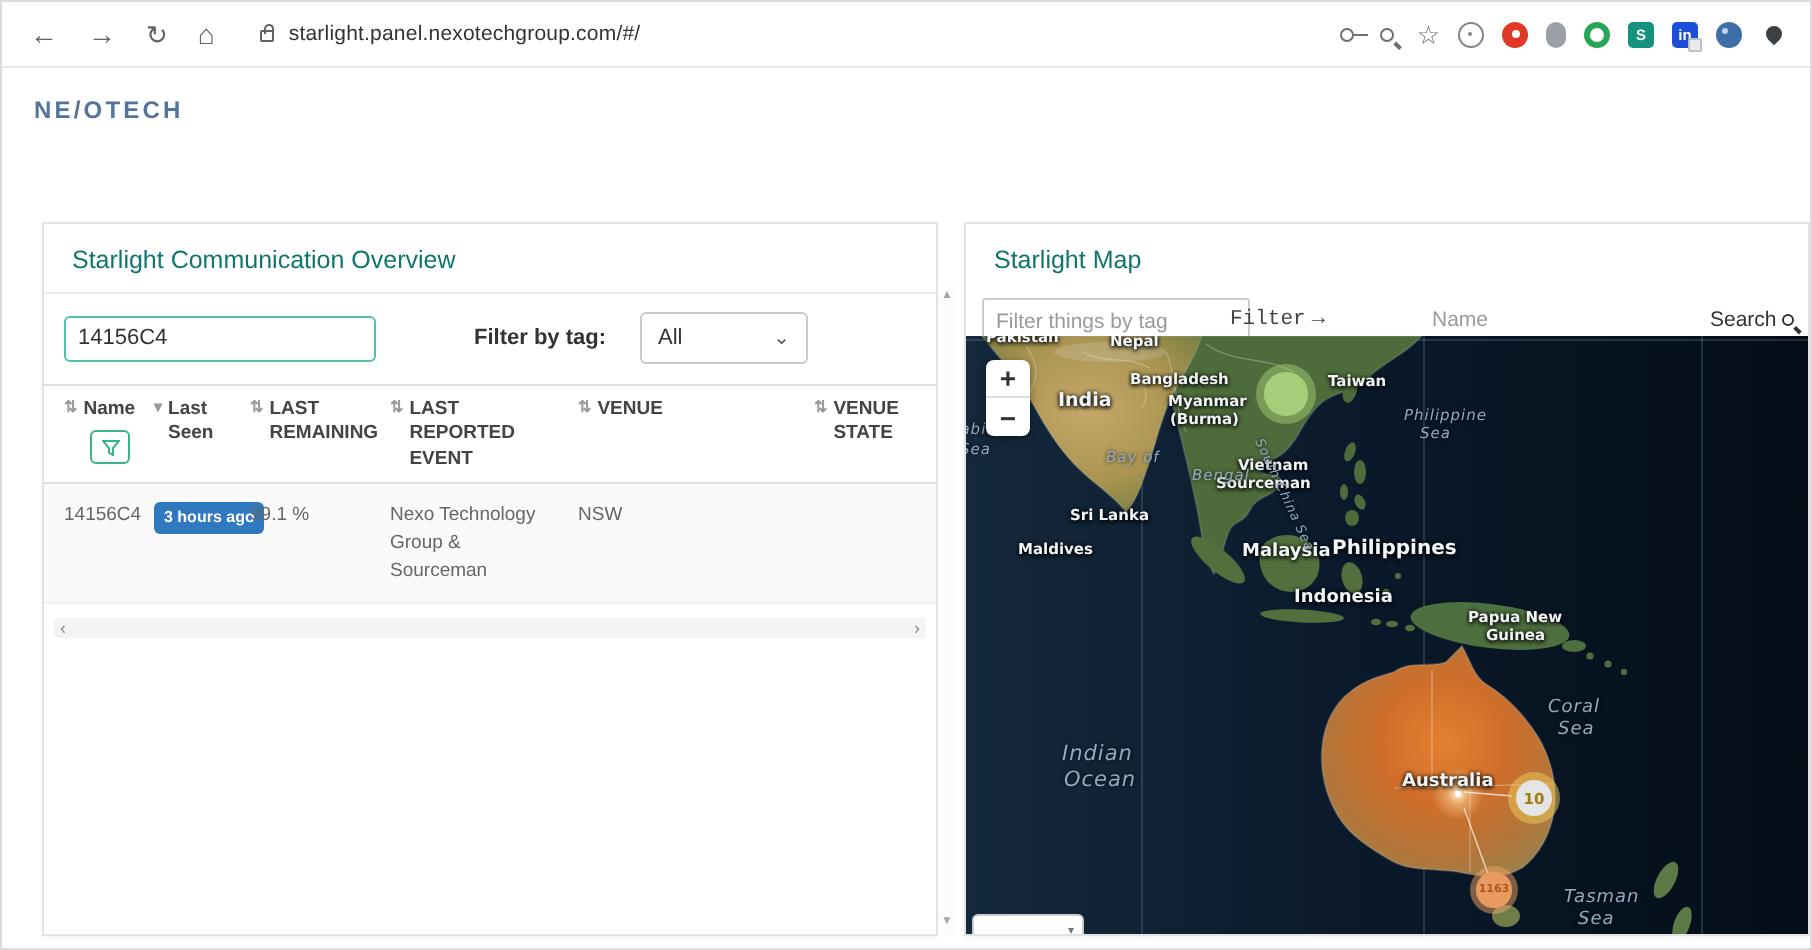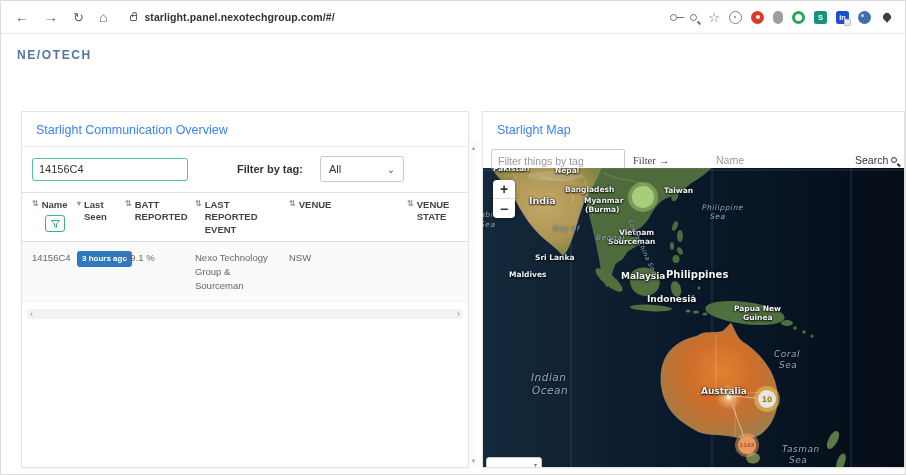--- a/index.html
+++ b/index.html
@@ -3,21 +3,21 @@
 <meta charset="utf-8">
 <style>
   * { margin:0; padding:0; box-sizing:border-box; }
   html,body { background:#fff; font-family:"Liberation Sans", sans-serif; }
   .frame { position:relative; width:906px; height:475px; background:#fff; border:1px solid #dcdcdc; overflow:hidden; }
 
   
   .chrome { position:absolute; top:0; left:0; right:0; height:33px; background:#fff; border-bottom:1px solid #e9e9e9; display:flex; align-items:center; padding:0 14px; }
   .nav-ic { color:#5f6368; font-size:14px; margin-right:15px; line-height:1; cursor:pointer; }
   .nav-ic.reload { font-size:13px; }
-  .addr { display:flex; align-items:center; margin-left:8px;font-weight:bold; }
+  .addr { display:flex; align-items:center; margin-left:8px; }
   .lock { width:7px; height:6px; border:1px solid #5f6368; border-radius:1px; position:relative; margin-right:7px; margin-top:2px; }
   .lock:before { content:""; position:absolute; top:-4px; left:1px; width:3px; height:4px; border:1px solid #5f6368; border-bottom:none; border-radius:3px 3px 0 0; }
   .url { font-size:10.5px; color:#333; letter-spacing:.1px; }
   .chrome-right { margin-left:auto; display:flex; align-items:center; gap:9px; }
   .key-ic { width:7px; height:7px; border:1.5px solid #6b6f73; border-radius:50%; position:relative; margin-right:4px; }
   .key-ic:after { content:""; position:absolute; left:6px; top:2px; width:7px; height:1.5px; background:#6b6f73; }
   .mag-ic { width:7px; height:7px; border:1.5px solid #6b6f73; border-radius:50%; position:relative; margin-right:2px; }
   .mag-ic:after { content:""; position:absolute; width:4px; height:1.5px; background:#6b6f73; transform:rotate(45deg); left:6px; top:7px; }
   .star-ic { color:#6b6f73; font-size:13px; line-height:1; }
   .ext { width:13px; height:13px; border-radius:50%; position:relative; cursor:pointer; }
@@ -35,21 +35,21 @@
   .ext-blue:after { content:""; position:absolute; left:3px; top:3px; width:3px; height:3px; background:#bcd4ee; border-radius:50%; }
   .pin-ic { width:8px; height:8px; background:#3c4043; border-radius:50% 50% 50% 0; transform:rotate(-45deg); margin-left:3px; }
 
   
   .logo { position:absolute; top:47px; left:16px; font-size:12px; font-weight:bold; color:#53759b; letter-spacing:1.6px; }
 
   
   .card { position:absolute; background:#fff; border:1px solid #e3e3e3; box-shadow:0 1px 2px rgba(0,0,0,.05); }
   .left-card { left:20px; top:110px; width:448px; height:357px; }
   .right-card { left:481px; top:110px; width:423px; height:357px; overflow:hidden; }
-  .card-title { padding:11px 14px 9px; font-size:12.5px; color:#3b82f6; }
+  .card-title { padding:11px 14px 9px; font-size:12.5px; color:#0f766e; }
   .left-card .card-title { border-bottom:1px solid #ececec; }
 
   
   .lc-controls { display:flex; align-items:center; padding:9px 10px 10px; }
   .search-input { width:156px; height:23px; border:1px solid #55bfad; border-radius:3px; font-size:11px; padding:0 6px; color:#333; outline:none; font-family:"Liberation Sans",sans-serif; }
   .filter-label { margin-left:49px; font-size:11px; font-weight:bold; color:#333; }
   .tag-select { margin-left:17px; width:84px; height:26px; border:1px solid #c9c9c9; border-radius:3px; font-size:11px; color:#333; display:flex; align-items:center; justify-content:space-between; padding:0 8px; background:#fff; cursor:pointer; }
   .tag-select .caret { color:#555; font-size:10px; }
 
   
@@ -66,21 +66,21 @@
   .hscroll .arr { position:absolute; top:0; font-size:9px; line-height:10px; color:#8a8a8a; cursor:pointer; }
   .hscroll .arr.l { left:3px; } .hscroll .arr.r { right:3px; }
   .vscroll { position:absolute; left:468px; top:140px; width:9px; height:327px; background:#fcfcfc; }
   .vscroll .arr { position:absolute; left:0; width:100%; text-align:center; font-size:6px; color:#a7a7a7; cursor:pointer; }
   .vscroll .arr.u { top:4px; } .vscroll .arr.d { bottom:4px; }
 
   
   .mc-controls { position:relative; height:33px; }
   .map-tag-input { position:absolute; left:8px; top:3px; width:134px; height:23px; border:1px solid #ccc; border-radius:2px; font-size:10.5px; padding:0 6px; color:#333; outline:none; font-family:"Liberation Sans",sans-serif; }
   .map-tag-input::placeholder, .name-input::placeholder { color:#9a9a9a; }
-  .filter-btn { position:absolute; left:150px; top:8px; font-size:10.5px; color:#444; background:none; border:none; cursor:pointer; font-family:Liberation Serif, serif; display:flex; align-items:center; gap:3px; }
+  .filter-btn { position:absolute; left:132px; top:8px; font-size:10.5px; color:#444; background:none; border:none; cursor:pointer; font-family:Liberation Mono, monospace; display:flex; align-items:center; gap:3px; }
   .filter-btn .fb-arrow { font-weight:bold; font-size:11px; }
   .name-input { position:absolute; left:229px; top:3px; width:130px; height:23px; border:none; border-bottom:1px solid #dcdcdc; font-size:10.5px; padding:0 4px; color:#333; outline:none; background:transparent; font-family:"Liberation Sans",sans-serif; }
   .search-btn { position:absolute; left:372px; top:8px; font-size:10.5px; color:#333; background:none; border:none; cursor:pointer; font-family:"Liberation Sans",sans-serif; display:flex; align-items:center; gap:3px; }
   .sb-mag { width:6px; height:6px; border:1.5px solid #333; border-radius:50%; position:relative; display:inline-block; }
   .sb-mag:after { content:""; position:absolute; width:3.5px; height:1.5px; background:#333; transform:rotate(45deg); left:5px; top:6px; }
 
   
   .map { position:absolute; left:0; right:0; top:56px; bottom:0; overflow:hidden; background:#0a1724; }
   .map svg { position:absolute; left:0; top:0; }
   .lbl { position:absolute; white-space:nowrap; font-family:"DejaVu Sans",sans-serif; pointer-events:none; }
@@ -150,21 +150,21 @@
       </div>
       <div class="th">
         <div class="th-line">
           <span class="sorter">▾</span>
           <span>Last Seen</span>
         </div>
       </div>
       <div class="th">
         <div class="th-line">
           <span class="sorter">⇅</span>
-          <span>BATT REPORTED</span>
+          <span>LAST REMAINING</span>
         </div>
       </div>
       <div class="th">
         <div class="th-line">
           <span class="sorter">⇅</span>
           <span>LAST REPORTED EVENT</span>
         </div>
       </div>
       <div class="th">
         <div class="th-line">

